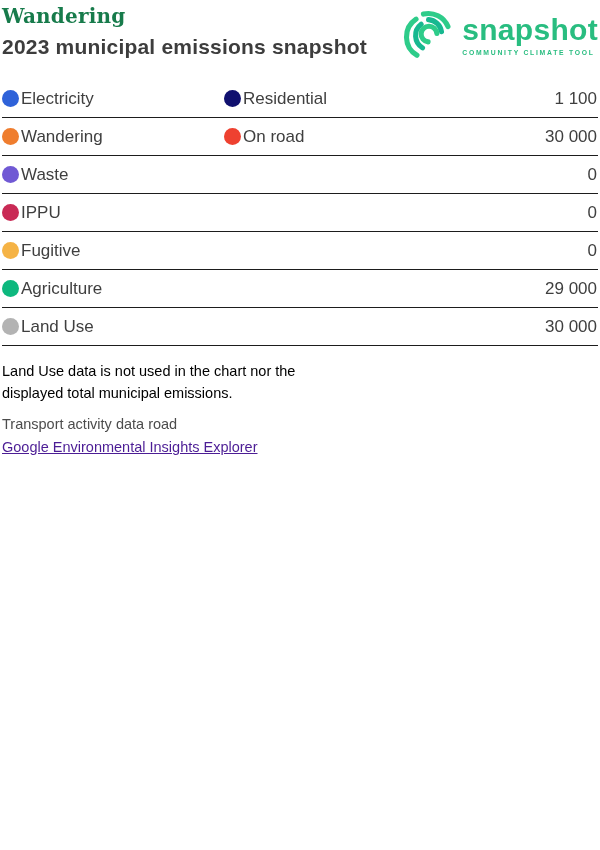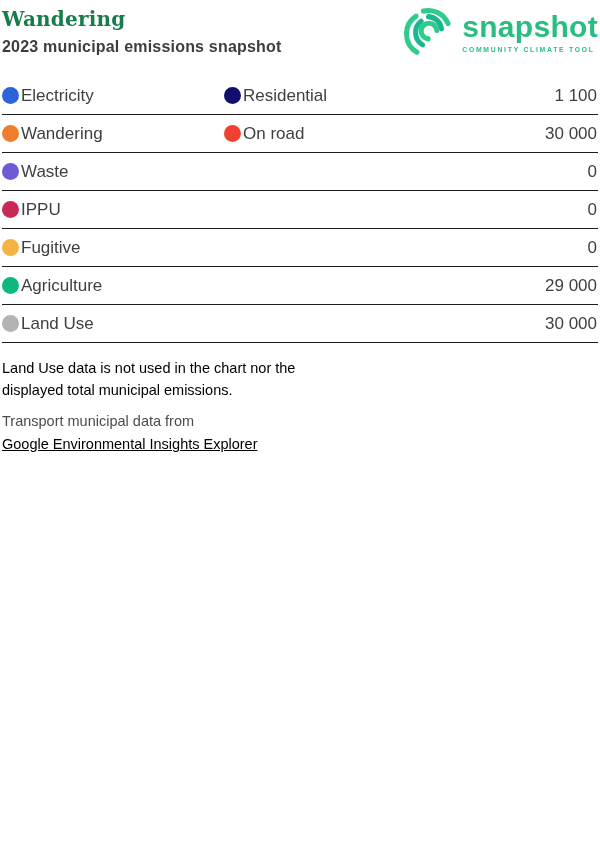--- a/index.html
+++ b/index.html
@@ -16,21 +16,21 @@
   .top { display: flex; justify-content: space-between; align-items: flex-end; }
   .muni-title {
     font-family: "DejaVu Serif", serif;
     font-weight: bold;
     font-size: 20px;
     color: #177b4b;
     margin: 2px 0 7px 0;
     letter-spacing: 0.2px;
   }
   .subtitle {
-    font-size: 16px;
+    font-size: 21px;
     font-weight: bold;
     color: #3d3d3d;
     margin: 0;
     letter-spacing: 0.2px;
   }
   .logo { display: flex; align-items: flex-start; gap: 7px; margin-top: 4px; padding-right: 0px; }
   .logo-icon { width: 52px; height: 50px; }
   .logo-textcol { display: flex; flex-direction: column; align-items: flex-start; margin-top: 6px; }
   .logo-name {
     font-size: 30px;
@@ -88,21 +88,21 @@
   }
   .note2 {
     margin: 9px 0 0 0;
     font-size: 14.5px;
     line-height: 1.52;
     color: #4c4c4c;
   }
   .eie-link {
     display: inline-block;
     font-size: 14.5px;
-    color: #000000;
+    color: #4c1d95;
     text-decoration: underline;
     margin-top: 1px;
   }
 </style>
 </head>
 <body>
 
 <div class="page">
 
   <div class="top">
@@ -211,17 +211,17 @@
         <span class="dot"></span>
         <span></span>
       </div>
       <div class="cell-value">30 000</div>
     </div>
   </div>
 
   <p class="note1">Land Use data is not used in the chart nor the displayed total municipal emissions.</p>
 
   <p class="note2">
-    <span>Transport municipal data from</span><br>
+    <span>Transport activity data road</span><br>
     <a class="eie-link" href="#">Google Environmental Insights Explorer</a>
   </p>
 
 </div>
 
 </body></html>

